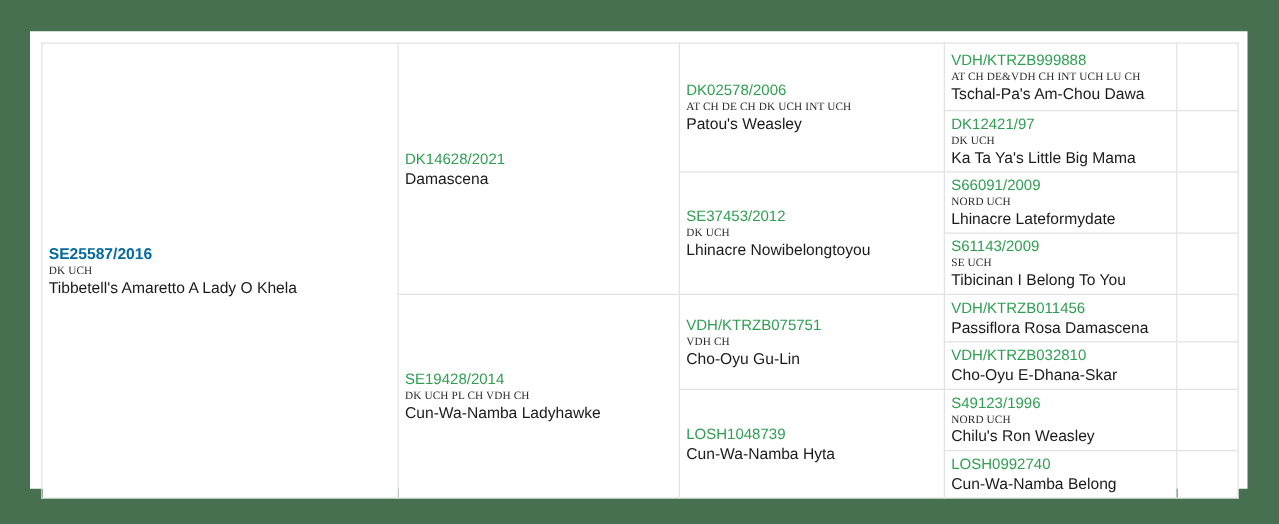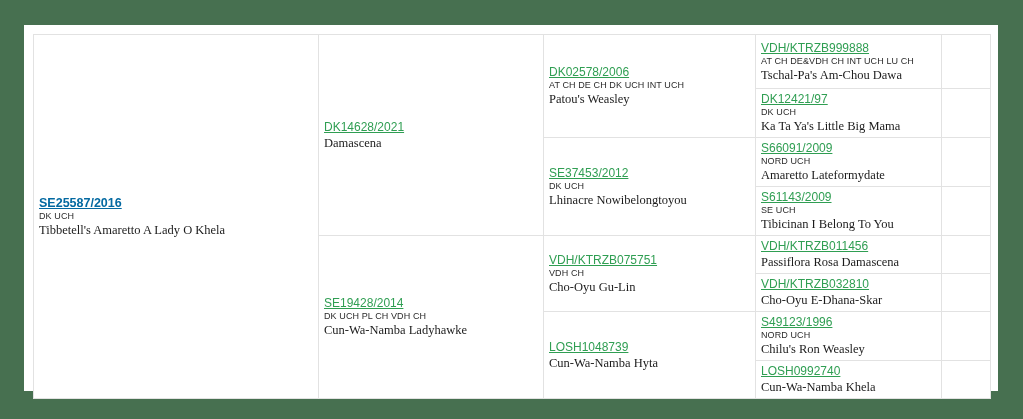--- a/index.html
+++ b/index.html
@@ -30,41 +30,40 @@
     vertical-align: middle;
     padding: 3px 5px;
     overflow: hidden;
     background: #ffffff;
   }
   .reg {
     font-size: 12px;
     line-height: 15px;
     color: var(--green, #2f9e52);
     white-space: nowrap;
-    text-decoration: underline;
   }
   .reg.subject-reg {
     color: #0369a1;
     font-weight: bold;
     font-size: 12.5px;
   }
   .titles {
     font-size: 9px;
     line-height: 11px;
     color: #2b2b2b;
     letter-spacing: 0.1px;
     white-space: nowrap;
+    font-family: Liberation Serif, serif;
   }
   .titles:empty { display: none; }
   .name {
     font-size: 12.5px;
     line-height: 16px;
     color: #1b1b1b;
     white-space: nowrap;
-    font-family: Liberation Serif, serif;
   }
   tr.h54 { height: 54px; }
   tr.h49 { height: 49px; }
   tr.h48 { height: 48px; }
   tr.h35 { height: 35px; }
   tr.h32 { height: 32px; }
   tr.h36 { height: 36px; }
 </style>
 </head>
 <body style="background: rgb(71, 112, 80);">
@@ -115,21 +114,21 @@
 
     <tr class="h48">
       <td rowspan="2">
         <div class="reg">SE37453/2012</div>
         <div class="titles">DK UCH</div>
         <div class="name">Lhinacre Nowibelongtoyou</div>
       </td>
       <td>
         <div class="reg">S66091/2009</div>
         <div class="titles">NORD UCH</div>
-        <div class="name">Amaretto Lateformydate</div>
+        <div class="name">Lhinacre Lateformydate</div>
       </td>
       <td></td>
     </tr>
 
     <tr class="h48">
       <td>
         <div class="reg">S61143/2009</div>
         <div class="titles">SE UCH</div>
         <div class="name">Tibicinan I Belong To You</div>
       </td>
@@ -175,20 +174,20 @@
         <div class="titles">NORD UCH</div>
         <div class="name">Chilu's Ron Weasley</div>
       </td>
       <td></td>
     </tr>
 
     <tr class="h36">
       <td>
         <div class="reg">LOSH0992740</div>
 
-        <div class="name">Cun-Wa-Namba Khela</div>
+        <div class="name">Cun-Wa-Namba Belong</div>
       </td>
       <td></td>
     </tr>
 
   </tbody>
     </table>
 </div>
 
 </body></html>

